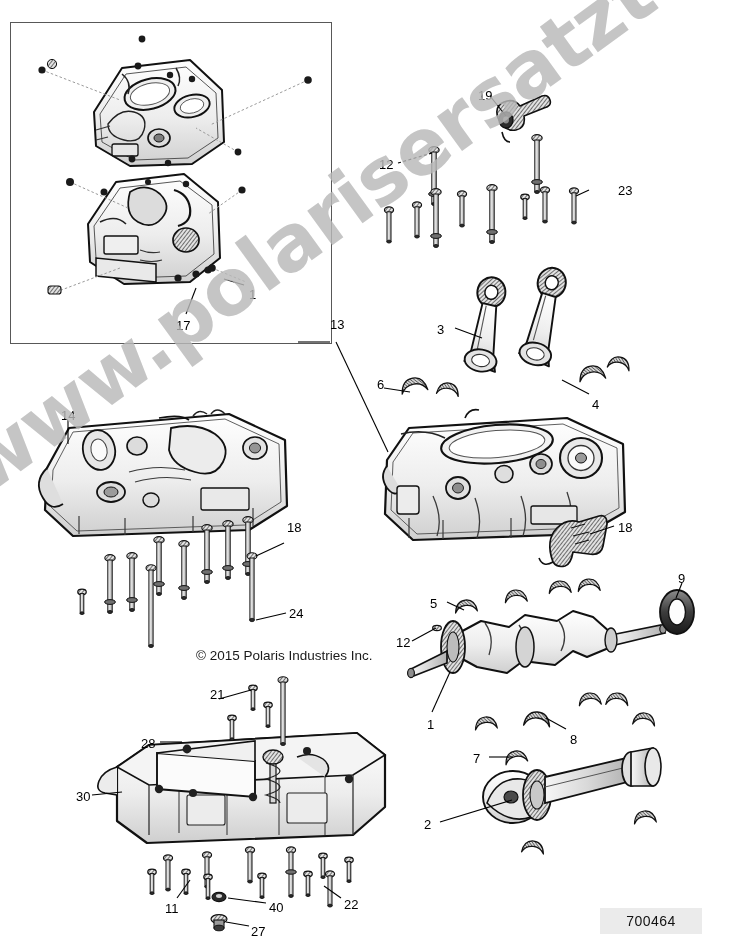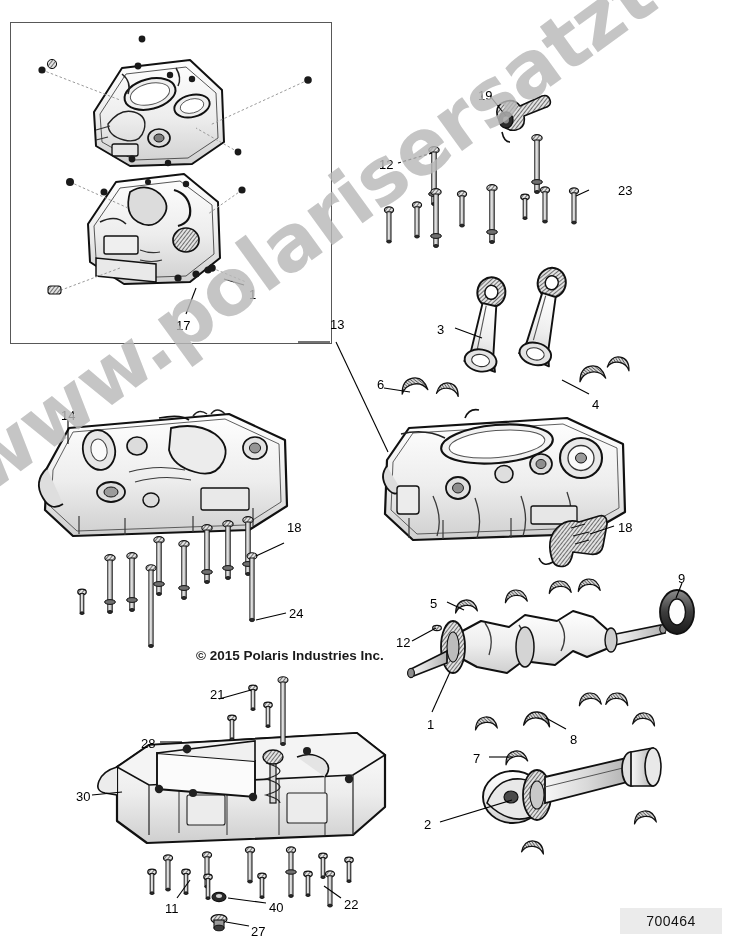--- a/index.html
+++ b/index.html
@@ -24,22 +24,22 @@
            font-size:13px;color:#000;z-index:30;line-height:1;white-space:nowrap;}
 
   
   #leaders{position:absolute;left:0;top:0;z-index:25;}
 
   
   #art{position:absolute;left:0;top:0;z-index:10;}
 
   
   #copyright{position:absolute;left:196px;top:648px;font-size:13.5px;
-             color:#1a1a1a;z-index:32;white-space:nowrap;font-weight:bold;}
-  #partnum{position:absolute;left:620px;top:908px;width:102px;height:26px;
+             color:#1a1a1a;z-index:32;white-space:nowrap;}
+  #partnum{position:absolute;left:600px;top:908px;width:102px;height:26px;
            background:#ebebeb;z-index:32;
            display:flex;align-items:center;justify-content:center;
            font-size:14px;color:#111;letter-spacing:.5px;}
 </style>
 </head>
 <body>
 
 <div id="sheet">
 
   <div id="inset-box"></div>

